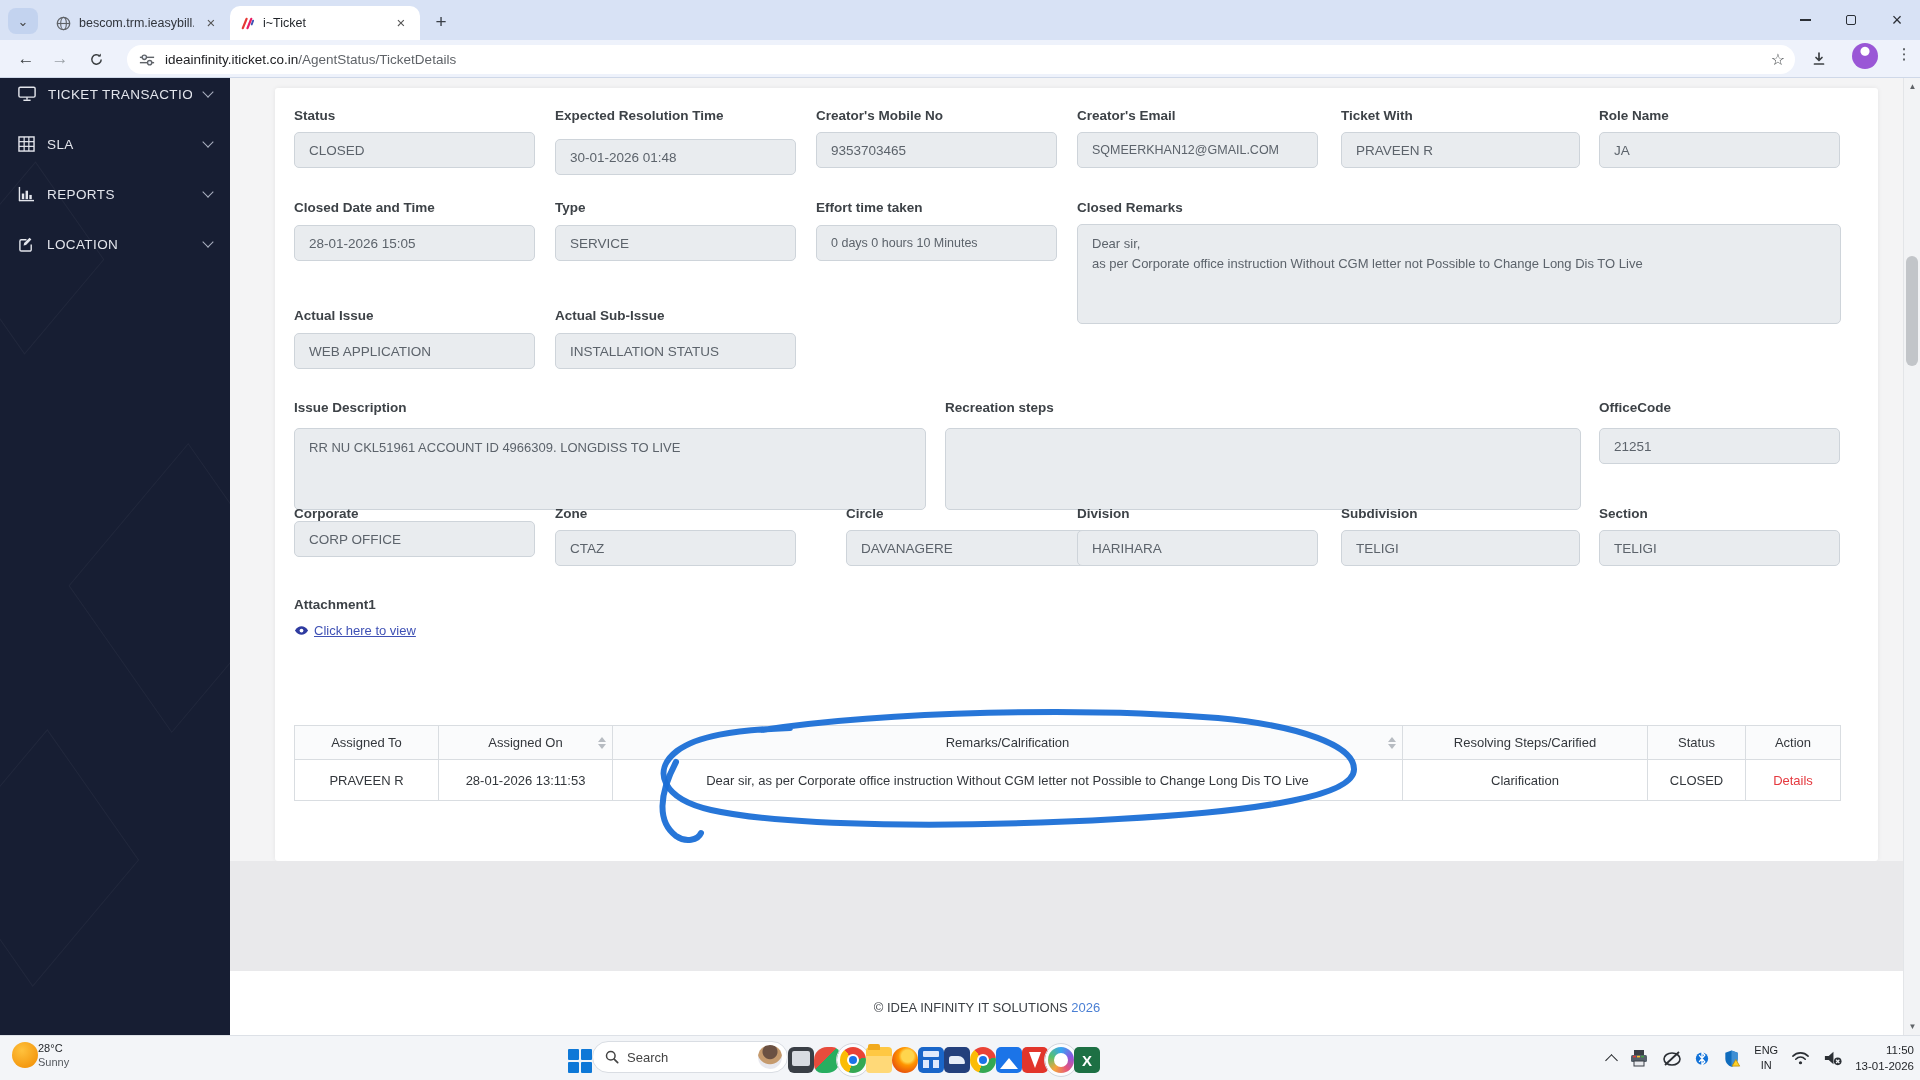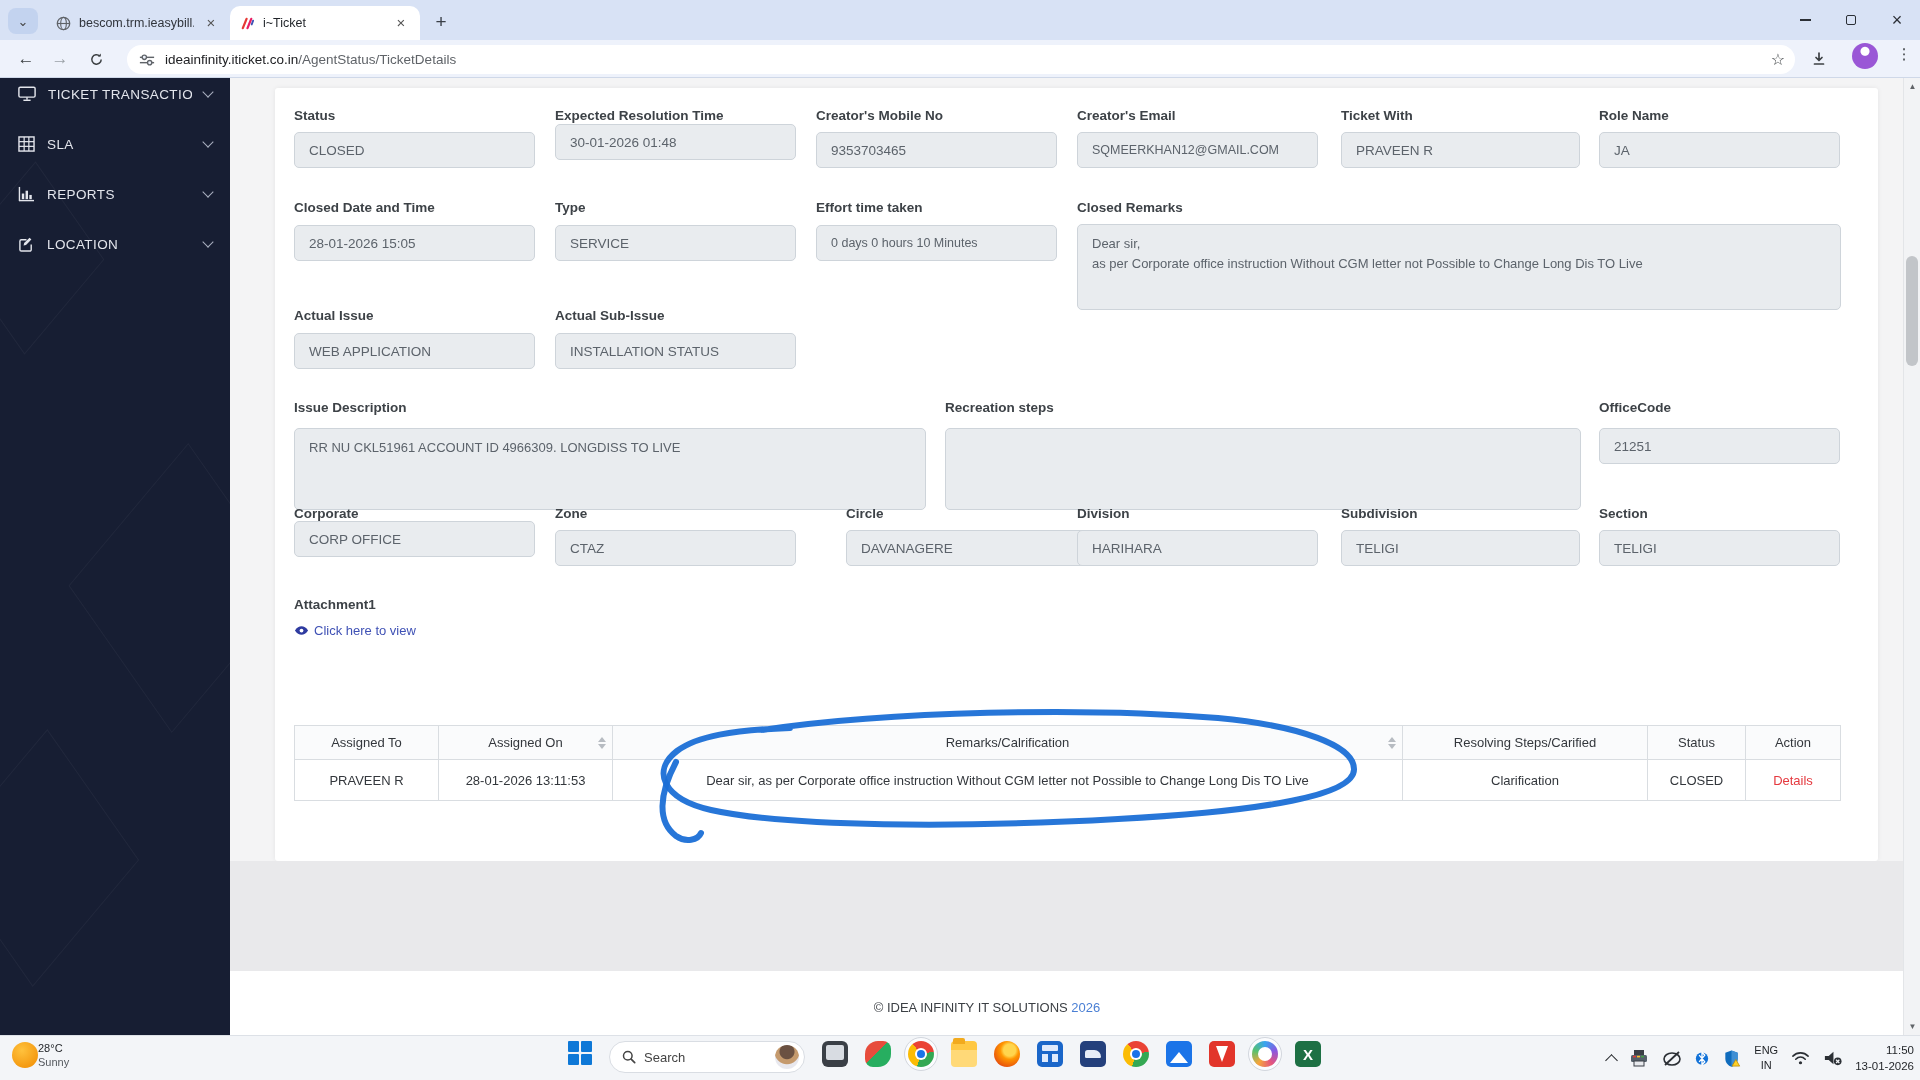--- a/index.html
+++ b/index.html
@@ -45,21 +45,21 @@
   .graystrip{position:absolute;left:230px;top:861px;width:1673px;height:110px;background:#e9e9eb}
   .footerstrip{position:absolute;left:230px;top:971px;width:1673px;height:64px;background:#fff}
   .copy{position:absolute;left:230px;top:1000px;width:1514px;text-align:center;font-size:13px;color:#3b3f44}
   .copy .yr{color:#4a7fd4}
 
   .flabel{font-weight:bold;font-size:13.5px;color:#3d4247}
   .finput{background:#e9ecef;border:1px solid #ced4da;border-radius:5px;height:36px;display:flex;align-items:center;
     padding:0 14px;font-size:13.5px;color:#5c636b;white-space:nowrap;overflow:hidden}
   .ftext{background:#e9ecef;border:1px solid #ced4da;border-radius:5px;padding:9px 14px;font-size:13px;color:#5c636b;line-height:1.5}
 
-  .attach-link{display:flex;align-items:center;gap:5px;font-size:13px;color:#3f51b5;cursor:pointer}
+  .attach-link{display:flex;align-items:center;gap:5px;font-size:13px;color:#3f51b5;text-decoration:underline;cursor:pointer}
 
   
   table.grid{position:absolute;left:294px;top:725px;width:1546px;border-collapse:collapse;font-size:13px;color:#33373c;table-layout:fixed}
   table.grid th,table.grid td{border:1px solid #d9dde1;text-align:center;vertical-align:middle}
   table.grid th{height:34px;font-weight:400;background:#fafbfc;position:relative}
   table.grid td{height:41px;background:#fff}
   .sorter{position:absolute;right:6px;top:50%;transform:translateY(-50%);display:flex;flex-direction:column;gap:2px}
   .sorter i{display:block;width:0;height:0;border-left:4px solid transparent;border-right:4px solid transparent}
   .sorter .up{border-bottom:5px solid #b7bcc2}
   .sorter .dn{border-top:5px solid #b7bcc2}
@@ -68,21 +68,21 @@
   
   .scrollbar{position:absolute;right:0;top:78px;width:17px;height:957px;background:#f2f3f5;border-left:1px solid #e3e5e8}
   .sb-arrow{width:17px;height:17px;display:flex;align-items:center;justify-content:center;color:#606468;font-size:8px}
   .sb-thumb{position:absolute;left:2px;top:178px;width:12px;height:110px;background:#c2c5c9;border-radius:6px}
 
   
   .taskbar{position:absolute;left:0;top:1035px;width:1920px;height:45px;background:#f3f5f8;border-top:1px solid #dde1e7}
   .weather{position:absolute;left:12px;top:1041px;display:flex;align-items:center;gap:0}
   .sun{width:26px;height:26px;border-radius:50%;background:radial-gradient(circle at 38% 32%,#ffc23d,#f08a00)}
   .wtxt{font-size:11px;color:#25282c;line-height:1.3}
-  .centergroup{position:absolute;left:568px;top:1041px;display:flex;align-items:flex-start;gap:17px}
+  .centergroup{position:absolute;left:568px;top:1041px;display:flex;align-items:flex-end;}
   .winlogo{width:24px;height:24px;display:grid;grid-template-columns:11px 11px;grid-template-rows:11px 11px;gap:2px}
   .winlogo span{background:#0e78d7;border-radius:1px}
   .searchpill{width:196px;height:32px;background:#fff;border:1px solid #d9dde3;border-radius:16px;display:flex;align-items:center;padding:0 5px 0 12px;gap:8px}
   .searchpill .stext{flex:1;font-size:13px;color:#444}
   .face{width:24px;height:24px;border-radius:50%;background:radial-gradient(circle at 50% 28%,#6b5142 0 7px,#c59a6d 8px 12px,#e8e8ee 13px)}
   .tico{width:26px;height:26px;border-radius:6px;position:relative;flex:0 0 auto}
   .openbox{outline:1px solid #d3d7de;outline-offset:3px;background-clip:padding-box;box-shadow:0 0 0 3px #fbfcfe}
   .chromeball{border-radius:50%;background:conic-gradient(from -40deg,#ea4335 0 33%,#34a853 0 66%,#fbbc05 0 100%)}
   .chromeball::before{content:"";position:absolute;left:7px;top:7px;width:12px;height:12px;border-radius:50%;background:#fff}
   .chromeball::after{content:"";position:absolute;left:9px;top:9px;width:8px;height:8px;border-radius:50%;background:#1a73e8}
@@ -206,21 +206,21 @@
 
 <div class="content-bg"></div>
 <div class="card"></div>
 
 <div class="abs" style="left:294px;top:108px;width:241px">
   <div class="flabel">Status</div>
   <div class="finput" style="margin-top:9px">CLOSED</div>
 </div>
 <div class="abs" style="left:555px;top:108px;width:241px">
   <div class="flabel">Expected Resolution Time</div>
-  <div class="finput" style="margin-top:1px">30-01-2026 01:48</div>
+  <div class="finput" style="margin-top:16px">30-01-2026 01:48</div>
 </div>
 <div class="abs" style="left:816px;top:108px;width:241px">
   <div class="flabel">Creator's Mobile No</div>
   <div class="finput" style="margin-top:9px">9353703465</div>
 </div>
 <div class="abs" style="left:1077px;top:108px;width:241px">
   <div class="flabel">Creator's Email</div>
   <div class="finput" style="margin-top:9px;font-size:12.5px">SQMEERKHAN12@GMAIL.COM</div>
 </div>
 <div class="abs" style="left:1341px;top:108px;width:239px">
@@ -239,21 +239,21 @@
 <div class="abs" style="left:555px;top:200px;width:241px">
   <div class="flabel">Type</div>
   <div class="finput" style="margin-top:10px">SERVICE</div>
 </div>
 <div class="abs" style="left:816px;top:200px;width:241px">
   <div class="flabel">Effort time taken</div>
   <div class="finput" style="margin-top:10px;font-size:12.5px">0 days 0 hours 10 Minutes</div>
 </div>
 <div class="abs" style="left:1077px;top:200px;width:764px">
   <div class="flabel">Closed Remarks</div>
-  <div class="ftext" style="margin-top:9px;height:86px">
+  <div class="ftext" style="margin-top:9px;height:100px">
     <div>Dear sir,</div>
     <div>as per Corporate office instruction Without  CGM letter not Possible to Change Long Dis TO Live</div>
   </div>
 </div>
 
 <div class="abs" style="left:294px;top:308px;width:241px">
   <div class="flabel">Actual Issue</div>
   <div class="finput" style="margin-top:10px">WEB APPLICATION</div>
 </div>
 <div class="abs" style="left:555px;top:308px;width:241px">

